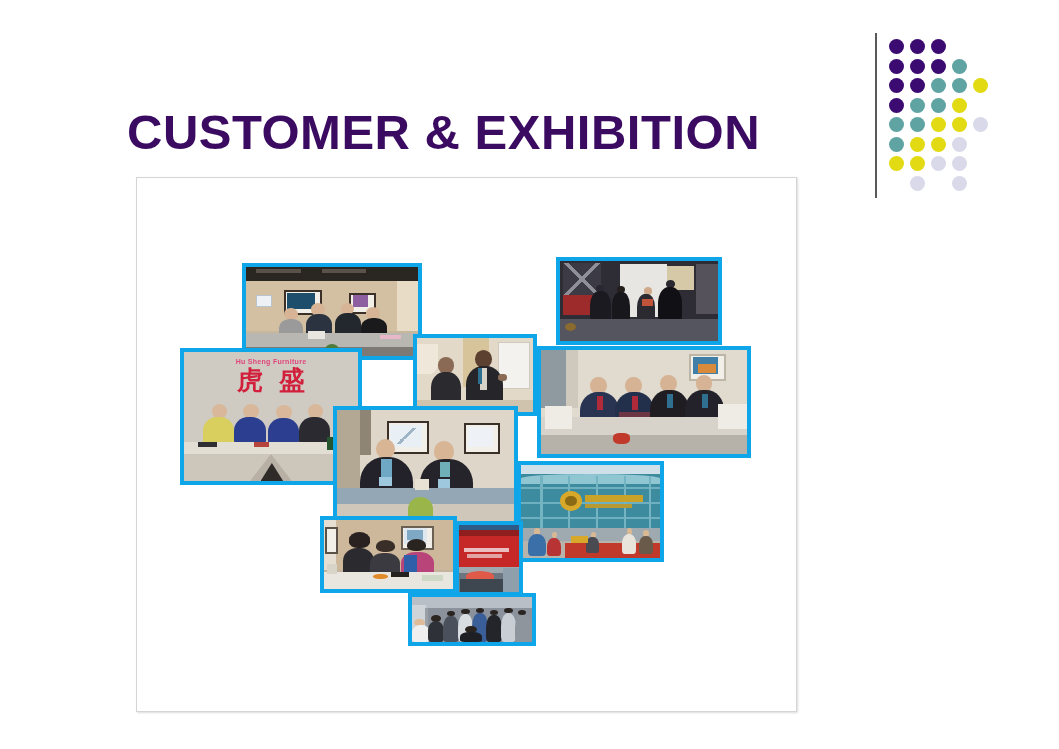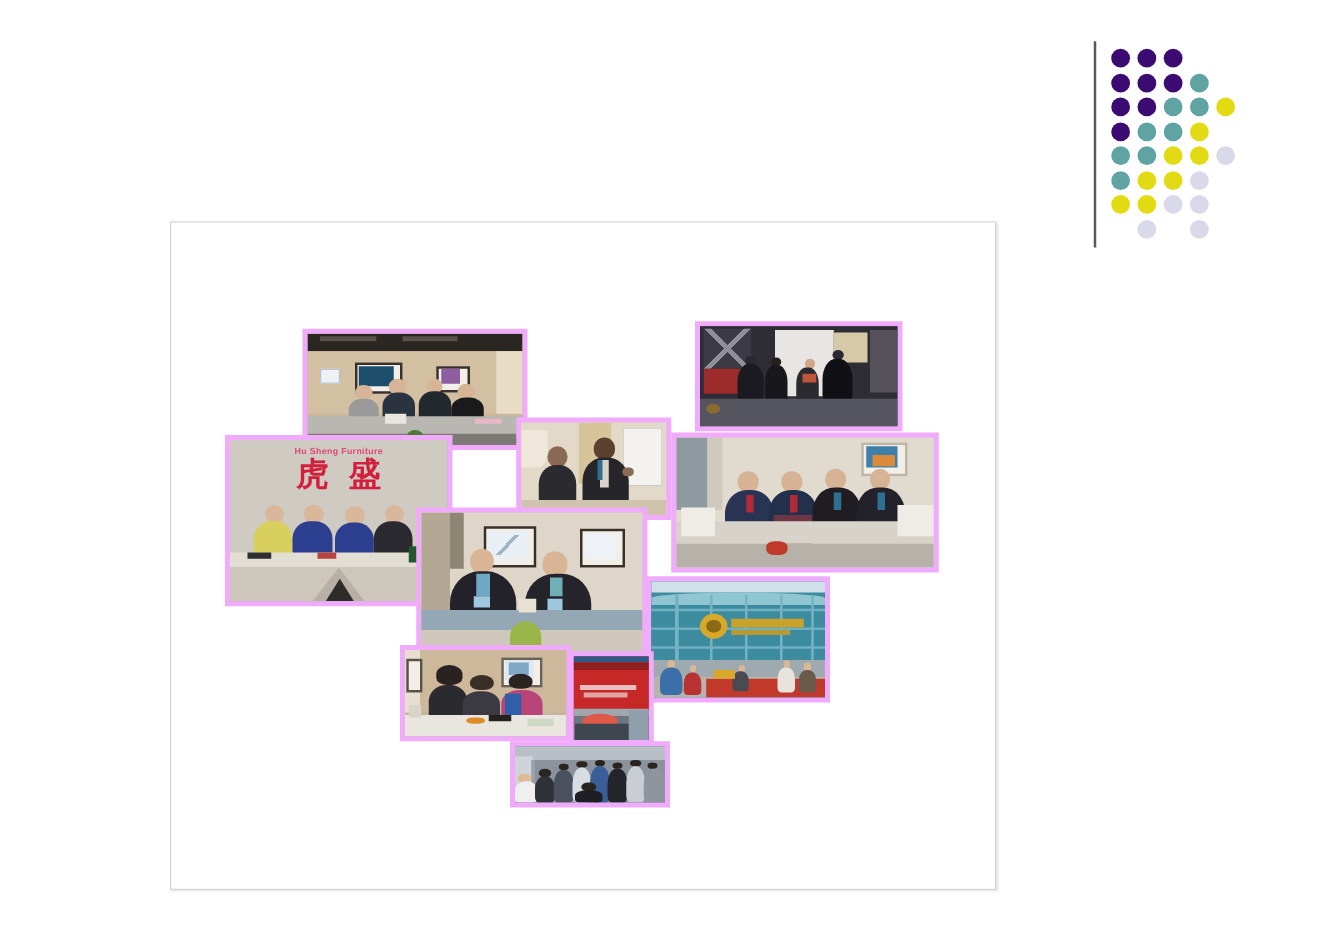--- a/index.html
+++ b/index.html
@@ -77,21 +77,21 @@
     box-shadow: 1px 1px 2px rgba(0,0,0,0.14);
   }
 
   
   #collage {
     position: absolute;
     inset: 0;
   }
   .photo {
     position: absolute;
-    background: #f0abfc;
+    background: #0ea5e9;
     padding: 4px;
     box-sizing: border-box;
     overflow: hidden;
   }
   .photo .img {
     position: relative;
     width: 100%;
     height: 100%;
     overflow: hidden;
     background: #8d8d8d;
@@ -152,20 +152,21 @@
 
   
   #photo-entrance-crowd { left:271px; top:415px; width:128px; height:53px; }
   #photo-entrance-crowd .img { background:#7e8794; }
 </style>
 </head>
 <body>
 
 <div id="slide">
 
+  <div id="slide-title">CUSTOMER &amp; EXHIBITION</div>
 
   <div id="logo-block">
     <div id="logo-divider"></div>
     <div id="logo-dots">
         <div class="logo-dot" style="left: 0px; top: 0px; background: rgb(59, 11, 114);"></div>
         <div class="logo-dot" style="left: 21px; top: 0px; background: rgb(59, 11, 114);"></div>
         <div class="logo-dot" style="left: 42px; top: 0px; background: rgb(59, 11, 114);"></div>
         <div class="logo-dot" style="left: 0px; top: 19.5px; background: rgb(59, 11, 114);"></div>
         <div class="logo-dot" style="left: 21px; top: 19.5px; background: rgb(59, 11, 114);"></div>
         <div class="logo-dot" style="left: 42px; top: 19.5px; background: rgb(59, 11, 114);"></div>

